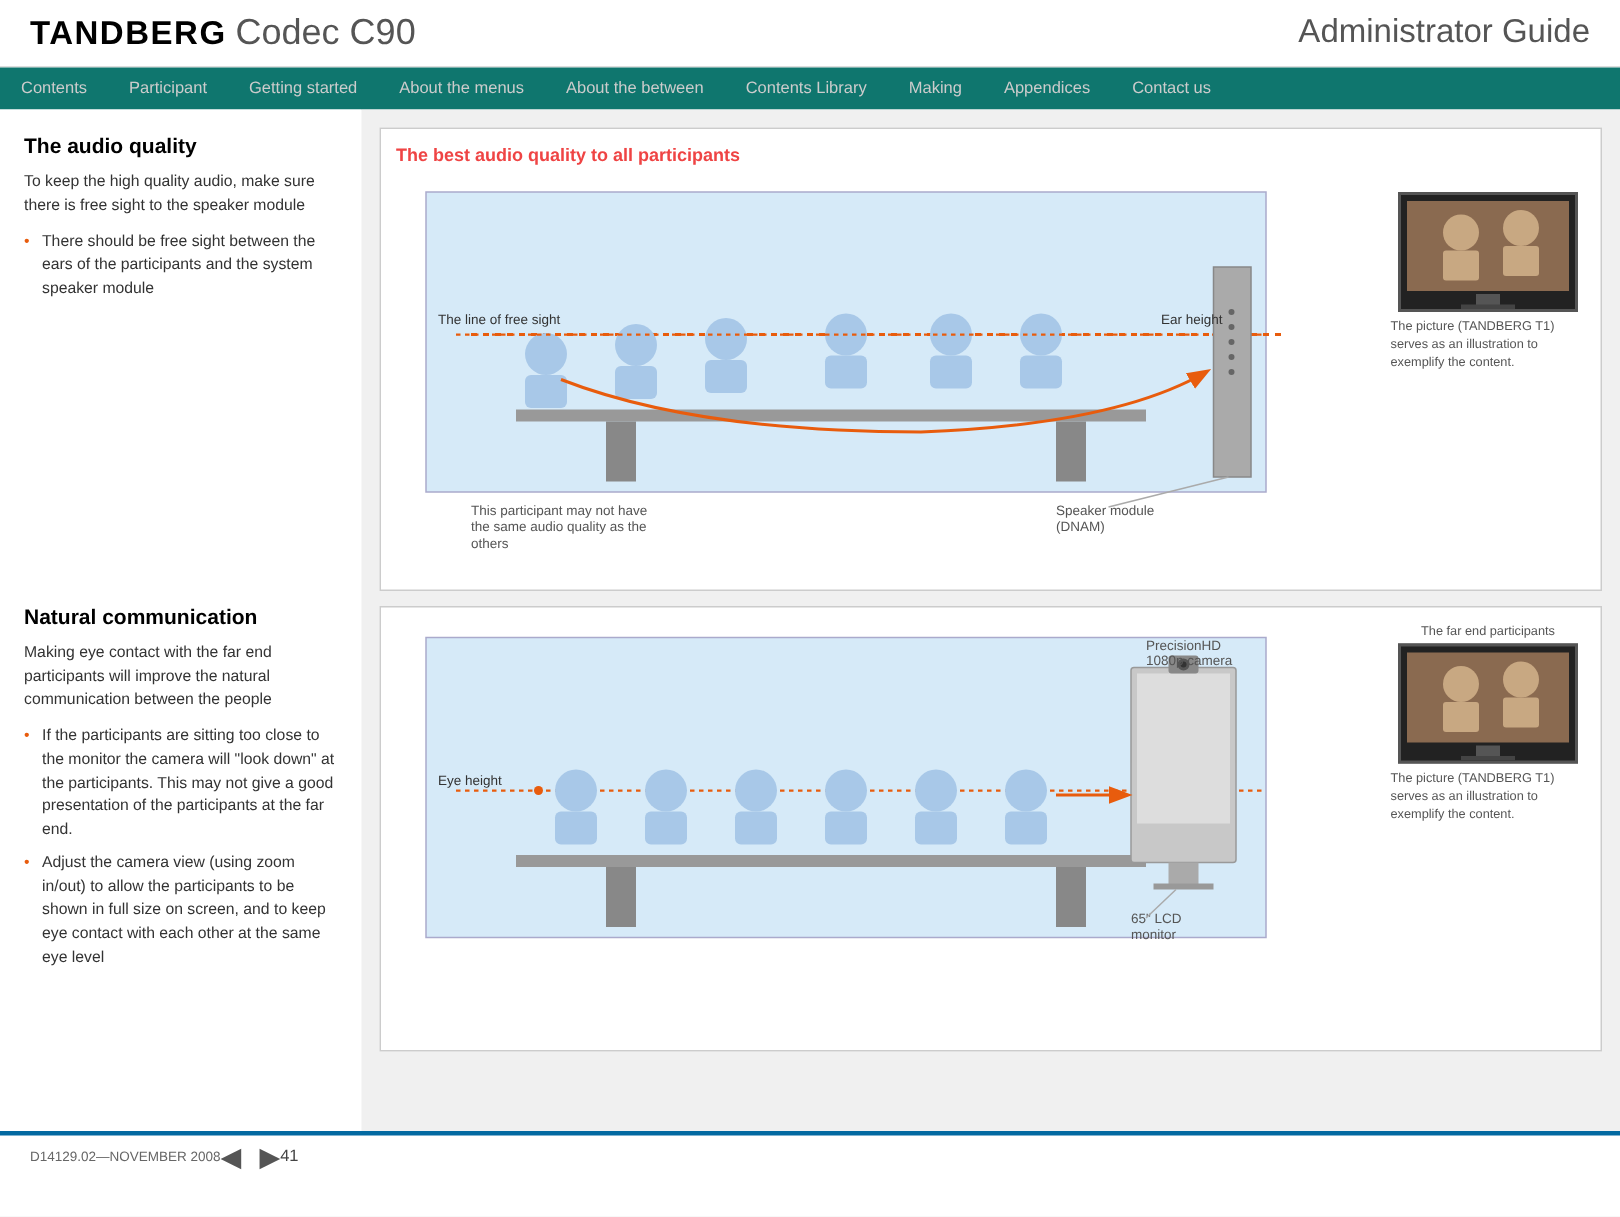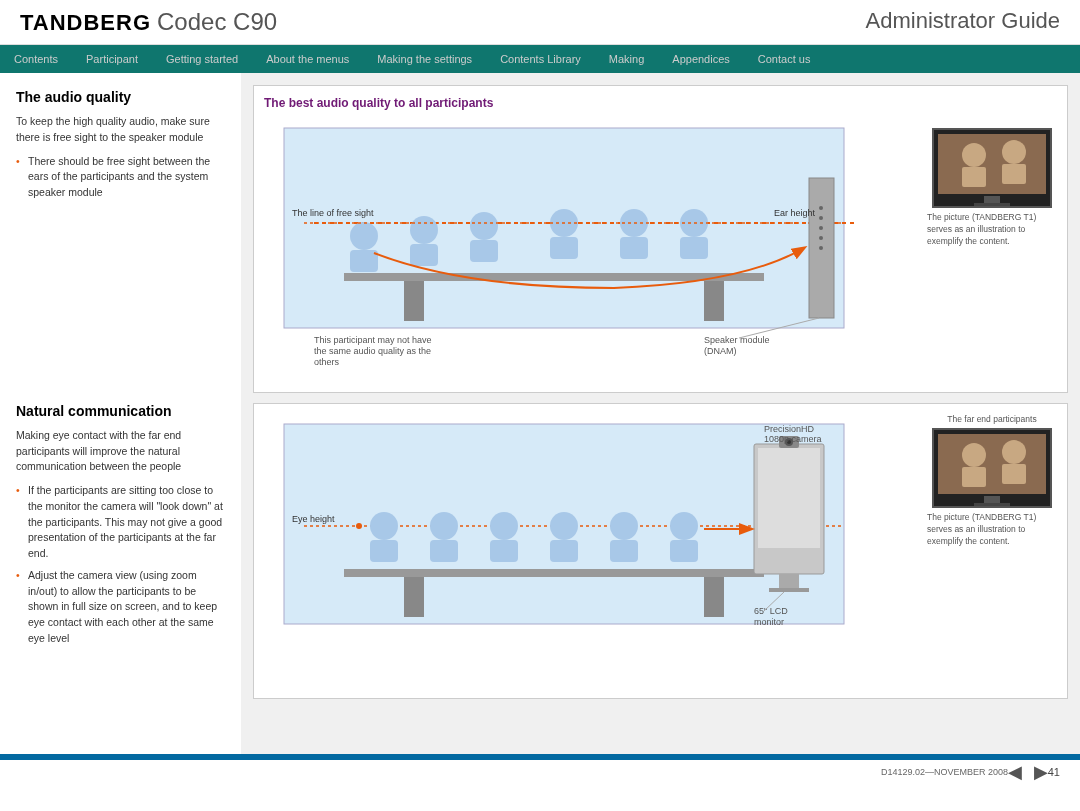--- a/index.html
+++ b/index.html
@@ -25,28 +25,28 @@
     .section-intro { font-size: 10.5px; color: #333; margin-bottom: 8px; line-height: 1.5; }
     .bullet-list { list-style: none; padding: 0; }
     .bullet-list li { position: relative; padding-left: 12px; margin-bottom: 6px; font-size: 10.5px; color: #333; line-height: 1.5; }
     .bullet-list li::before { content: '•'; color: #e85c0d; position: absolute; left: 0; }
 
     
     #right-panel { flex: 1; padding: 12px; background: #f0f0f0; display: flex; flex-direction: column; gap: 10px; overflow: hidden; }
 
     
     .diagram-box { background: #fff; border: 1px solid #ccc; padding: 10px; }
-    .diagram-title { font-size: 12px; font-weight: bold; color: #701a75; margin-bottom: 8px; }
+    .diagram-title { font-size: 12px; font-weight: bold; color: #ef4444; margin-bottom: 8px; }
 
     
     .diagram-content { display: flex; gap: 8px; align-items: flex-start; }
     .diagram-svg-area { flex: 1; }
 
     
-    #footer { height: 30px; background: #fff; border-top: 6px solid #0369a1; display: flex; justify-content: flex-end; align-items: center; padding: 0 20px; }
+    #footer { height: 30px; background: #fff; border-top: 3px solid #0369a1; display: flex; justify-content: flex-start; align-items: center; padding: 0 20px; }
     #footer-nav { display: flex; gap: 12px; }
     #footer-nav span { font-size: 16px; color: #555; cursor: pointer; }
 
     
     svg text { font-family: Arial, sans-serif; }
   </style>
 </head>
 <body>
 
 <div id="header">
@@ -55,21 +55,21 @@
     <span class="brand-codec">Codec C90</span>
   </div>
   <div class="admin-guide">Administrator Guide</div>
 </div>
 
 <div id="navbar">
   <span>Contents</span>
   <span>Participant</span>
   <span>Getting started</span>
   <span>About the menus</span>
-  <span>Making the settings</span>
+  <span>About the between</span>
   <span>Contents Library</span>
   <span>Making</span>
   <span>Appendices</span>
   <span>Contact us</span>
 </div>
 
 <div id="main">
 
   <div id="left-panel">
 

